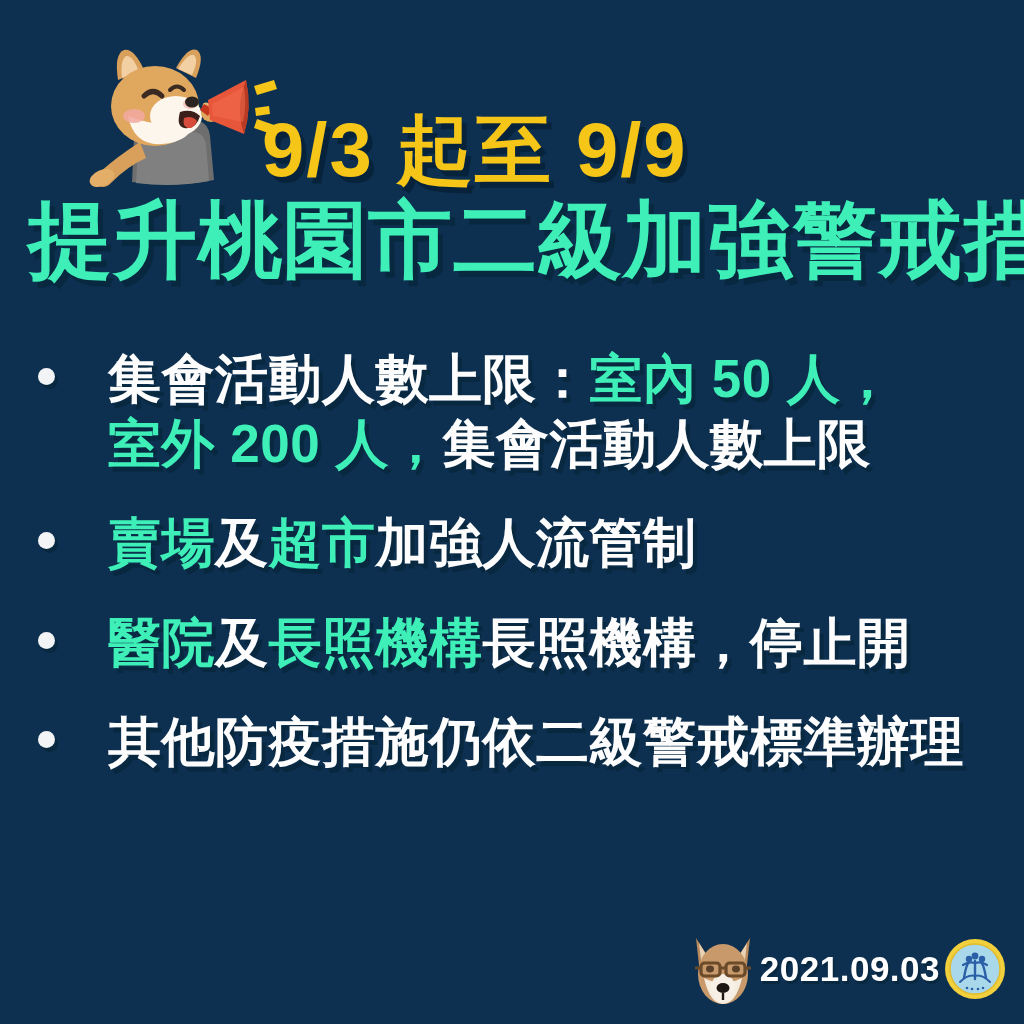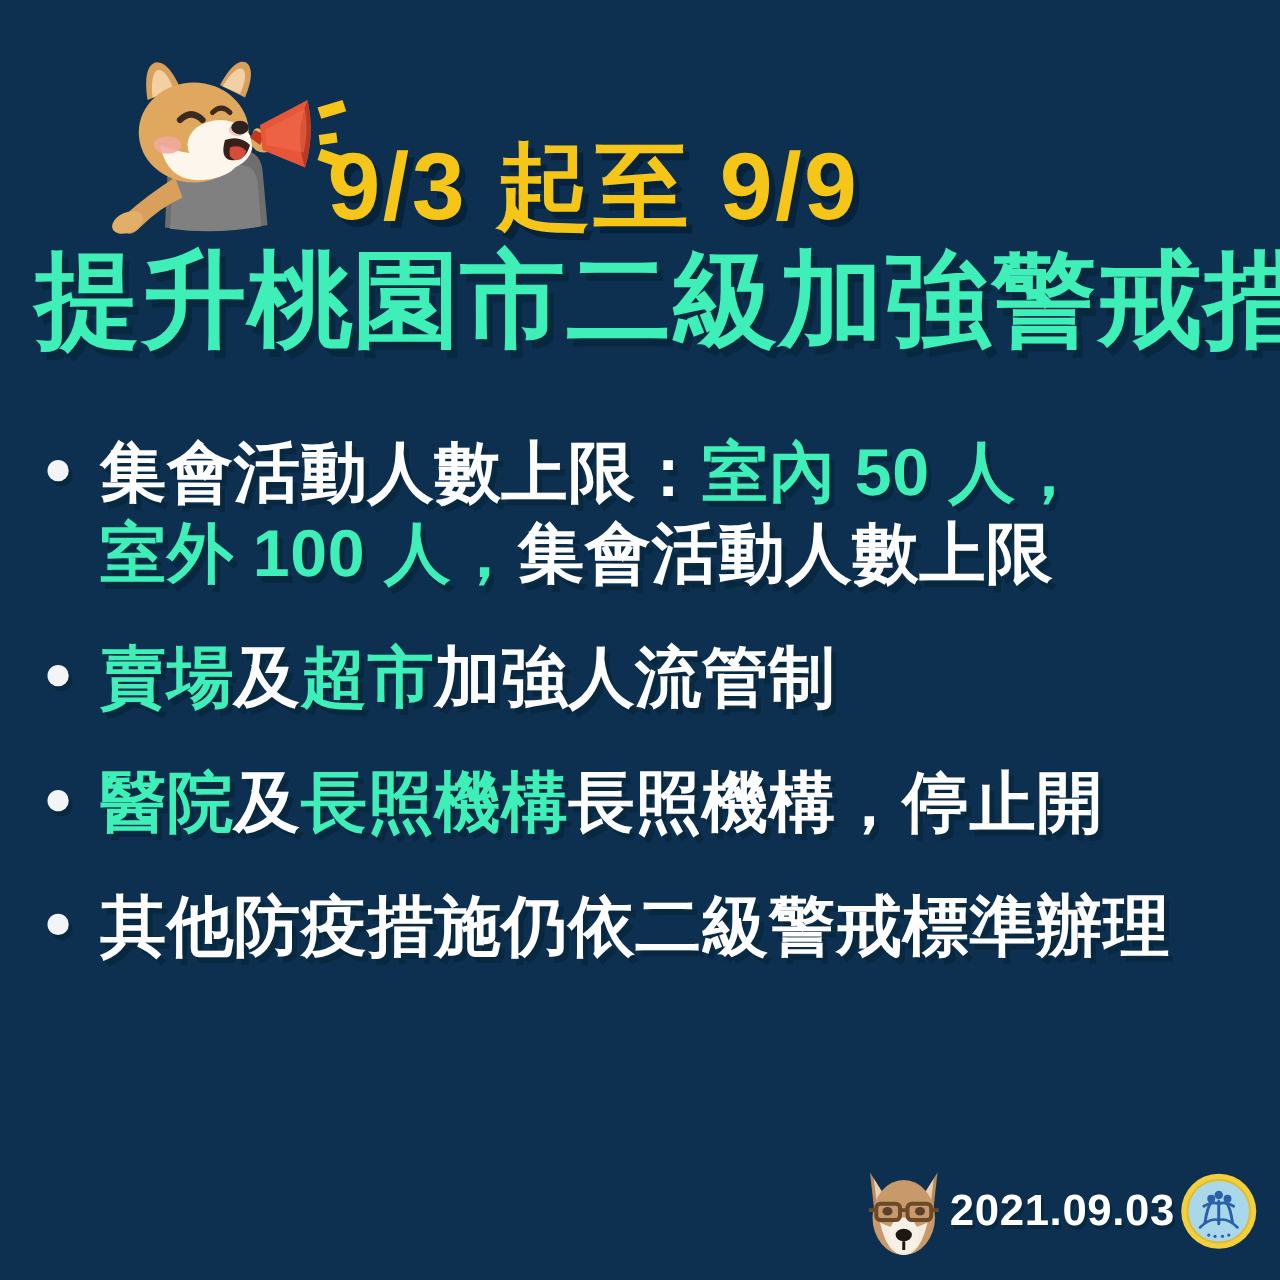--- a/index.html
+++ b/index.html
@@ -64,21 +64,21 @@
 
   
   .bullets {
     position: absolute;
     left: 0;
     top: 346px;
     width: 1024px;
   }
   .bullet-item {
     position: relative;
-    padding-left: 80px;
+    padding-left: 108px;
     margin-bottom: 34px;
   }
   .bullet-dot {
     position: absolute;
     left: 38px;
     top: 22px;
     width: 17px;
     height: 17px;
     border-radius: 50%;
     background: #f2f4f5;
@@ -178,21 +178,21 @@
 
     <div class="headline">9/3 起至 9/9</div>
   </div>
 
   <div class="main-title">提升桃園市二級加強警戒措施</div>
 
   <div class="bullets" id="bullets">
       <div class="bullet-item">
         <span class="bullet-dot"></span>
         <div class="bullet-line"><span>集會活動人數上限：</span><span class="hl">室內 50 人，</span></div>
-        <div class="bullet-line"><span class="hl">室外 100 人，</span><span>集會活動人數上限</span></div>
+        <div class="bullet-line"><span class="hl">室外 200 人，</span><span>集會活動人數上限</span></div>
       </div>
       <div class="bullet-item">
         <span class="bullet-dot"></span>
         <div class="bullet-line"><span class="hl">賣場</span><span>及</span><span class="hl">超市</span><span>加強人流管制</span></div>
       </div>
       <div class="bullet-item">
         <span class="bullet-dot"></span>
         <div class="bullet-line"><span class="hl">醫院</span><span>及</span><span class="hl">長照機構</span><span>長照機構，停止開</span></div>
       </div>
       <div class="bullet-item">

